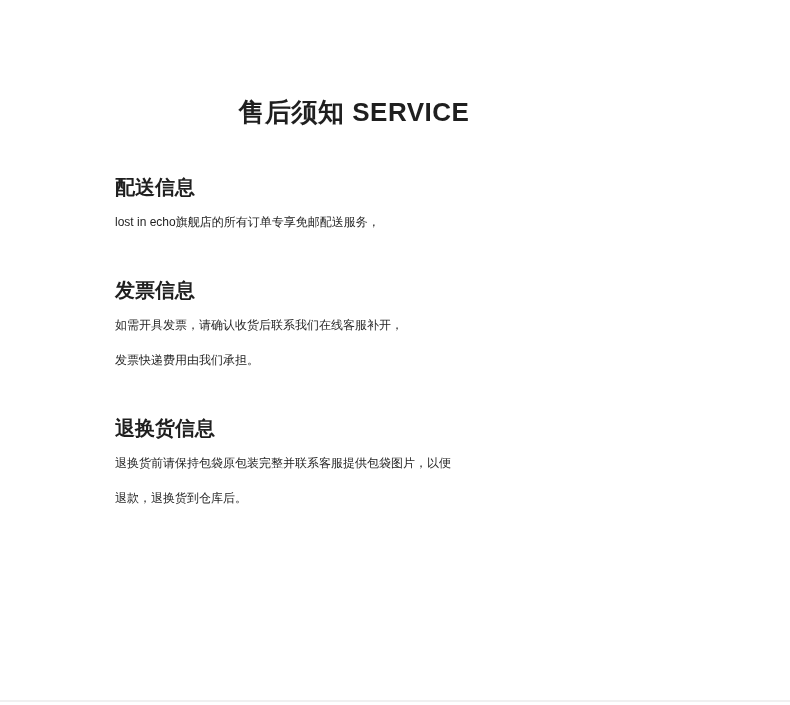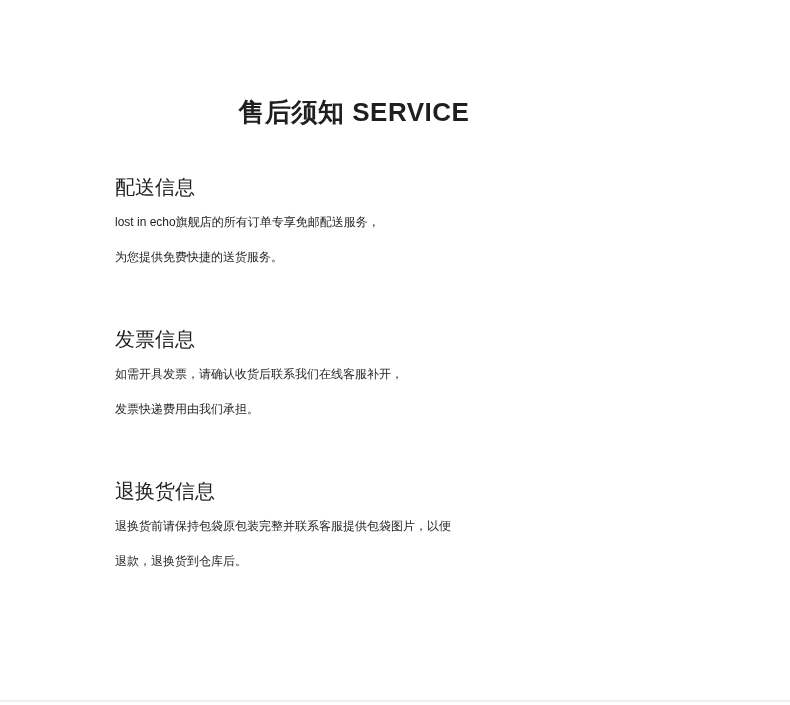--- a/index.html
+++ b/index.html
@@ -25,26 +25,26 @@
     text-align: center;
     font-size: 26px;
     line-height: 30px;
     font-weight: 700;
     letter-spacing: 0.5px;
   }
   .content {
     margin: 43px 70px 0 115px;
   }
   .section + .section {
-    margin-top: 47px;
+    margin-top: 33px;
   }
   .section-heading {
     font-size: 20px;
     line-height: 35px;
-    font-weight: 400;
+    font-weight: 700;
   }
   .body-line {
     font-size: 12px;
     line-height: 35px;
     font-weight: 400;
     white-space: nowrap;
   }
   .bottom-edge {
     position: absolute;
     left: 0;
@@ -59,21 +59,20 @@
 
 <div class="page">
 
   <h1 class="title">售后须知 SERVICE</h1>
 
   <div class="content">
 
     <div class="section">
       <h2 class="section-heading">配送信息</h2>
       <div class="body-line">lost in echo旗舰店的所有订单专享免邮配送服务，</div>
-      <div class="body-line">为您提供免费快捷的送货服务。</div>
     </div>
 
     <div class="section">
       <h2 class="section-heading">发票信息</h2>
       <div class="body-line">如需开具发票，请确认收货后联系我们在线客服补开，</div>
       <div class="body-line">发票快递费用由我们承担。</div>
     </div>
 
     <div class="section">
       <h2 class="section-heading">退换货信息</h2>

